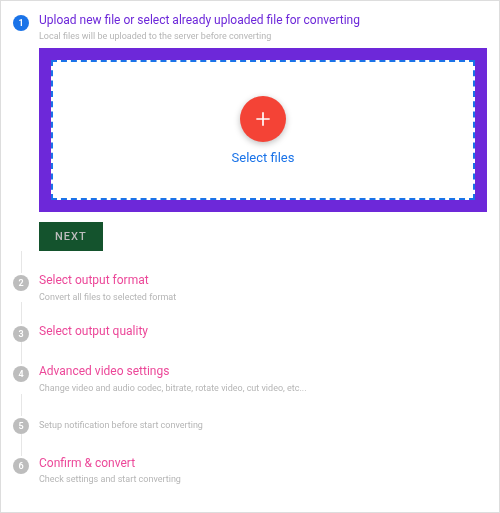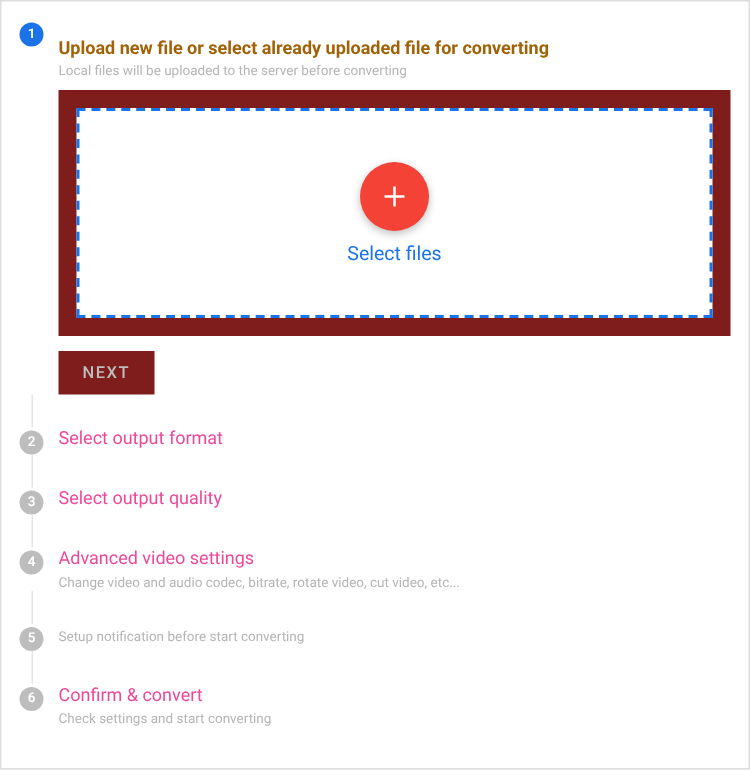--- a/index.html
+++ b/index.html
@@ -24,32 +24,32 @@
     display: flex; align-items: center; justify-content: center;
     font-size: 9px; font-weight: 600;
     flex-shrink: 0;
     margin-top: 2px;
     color: #fff;
   }
   .badge.active { background: #1a73e8; }
   .badge.inactive { background: #bdbdbd; }
   .step-content { flex: 1; }
   .step-title { font-size: 12px; line-height: 1.2; }
-  .step-title.active { color: #a16207; font-weight: 700; margin-top: 12px; }
+  .step-title.active { color: #6d28d9; font-weight: 400; }
   .step-title.inactive { color: #ec4899; font-weight: 400; }
   .step-desc { font-size: 9px; color: #b5b5b5; margin-top: 4px; line-height: 1.2; }
   .connector {
     width: 1px;
     background: #e6e6e6;
     margin-left: 8px;
   }
   .connector.short { height: 22px; }
 
   .upload-panel {
-    background: #7f1d1d;
+    background: #6d28d9;
     padding: 12px;
     margin-top: 6px;
     margin-bottom: 10px;
   }
   .dropzone {
     border: 2px dashed #1a73e8;
     background: #fff;
     height: 140px;
     display: flex;
     flex-direction: column;
@@ -66,21 +66,21 @@
     cursor: pointer;
   }
   .plus-btn svg { width: 20px; height: 20px; }
   .select-files {
     color: #1a73e8;
     font-size: 13px;
     cursor: pointer;
   }
   .next-btn {
     display: inline-block;
-    background: #7f1d1d;
+    background: #14532d;
     color: #bdbdbd;
     font-size: 11px;
     letter-spacing: 1px;
     padding: 8px 16px;
     cursor: not-allowed;
     border: none;
     font-family: inherit;
     font-weight: 500;
   }
   .after-step1 {
@@ -112,20 +112,21 @@
 
   <button class="next-btn">NEXT</button>
 </div>
 
 <div class="connector short"></div>
 
 <div class="step">
   <div class="badge inactive">2</div>
   <div class="step-content">
     <div class="step-title inactive">Select output format</div>
+    <div class="step-desc">Convert all files to selected format</div>
   </div>
 </div>
 
 <div class="connector short"></div>
 
 <div class="step">
   <div class="badge inactive">3</div>
   <div class="step-content">
     <div class="step-title inactive">Select output quality</div>
   </div>

